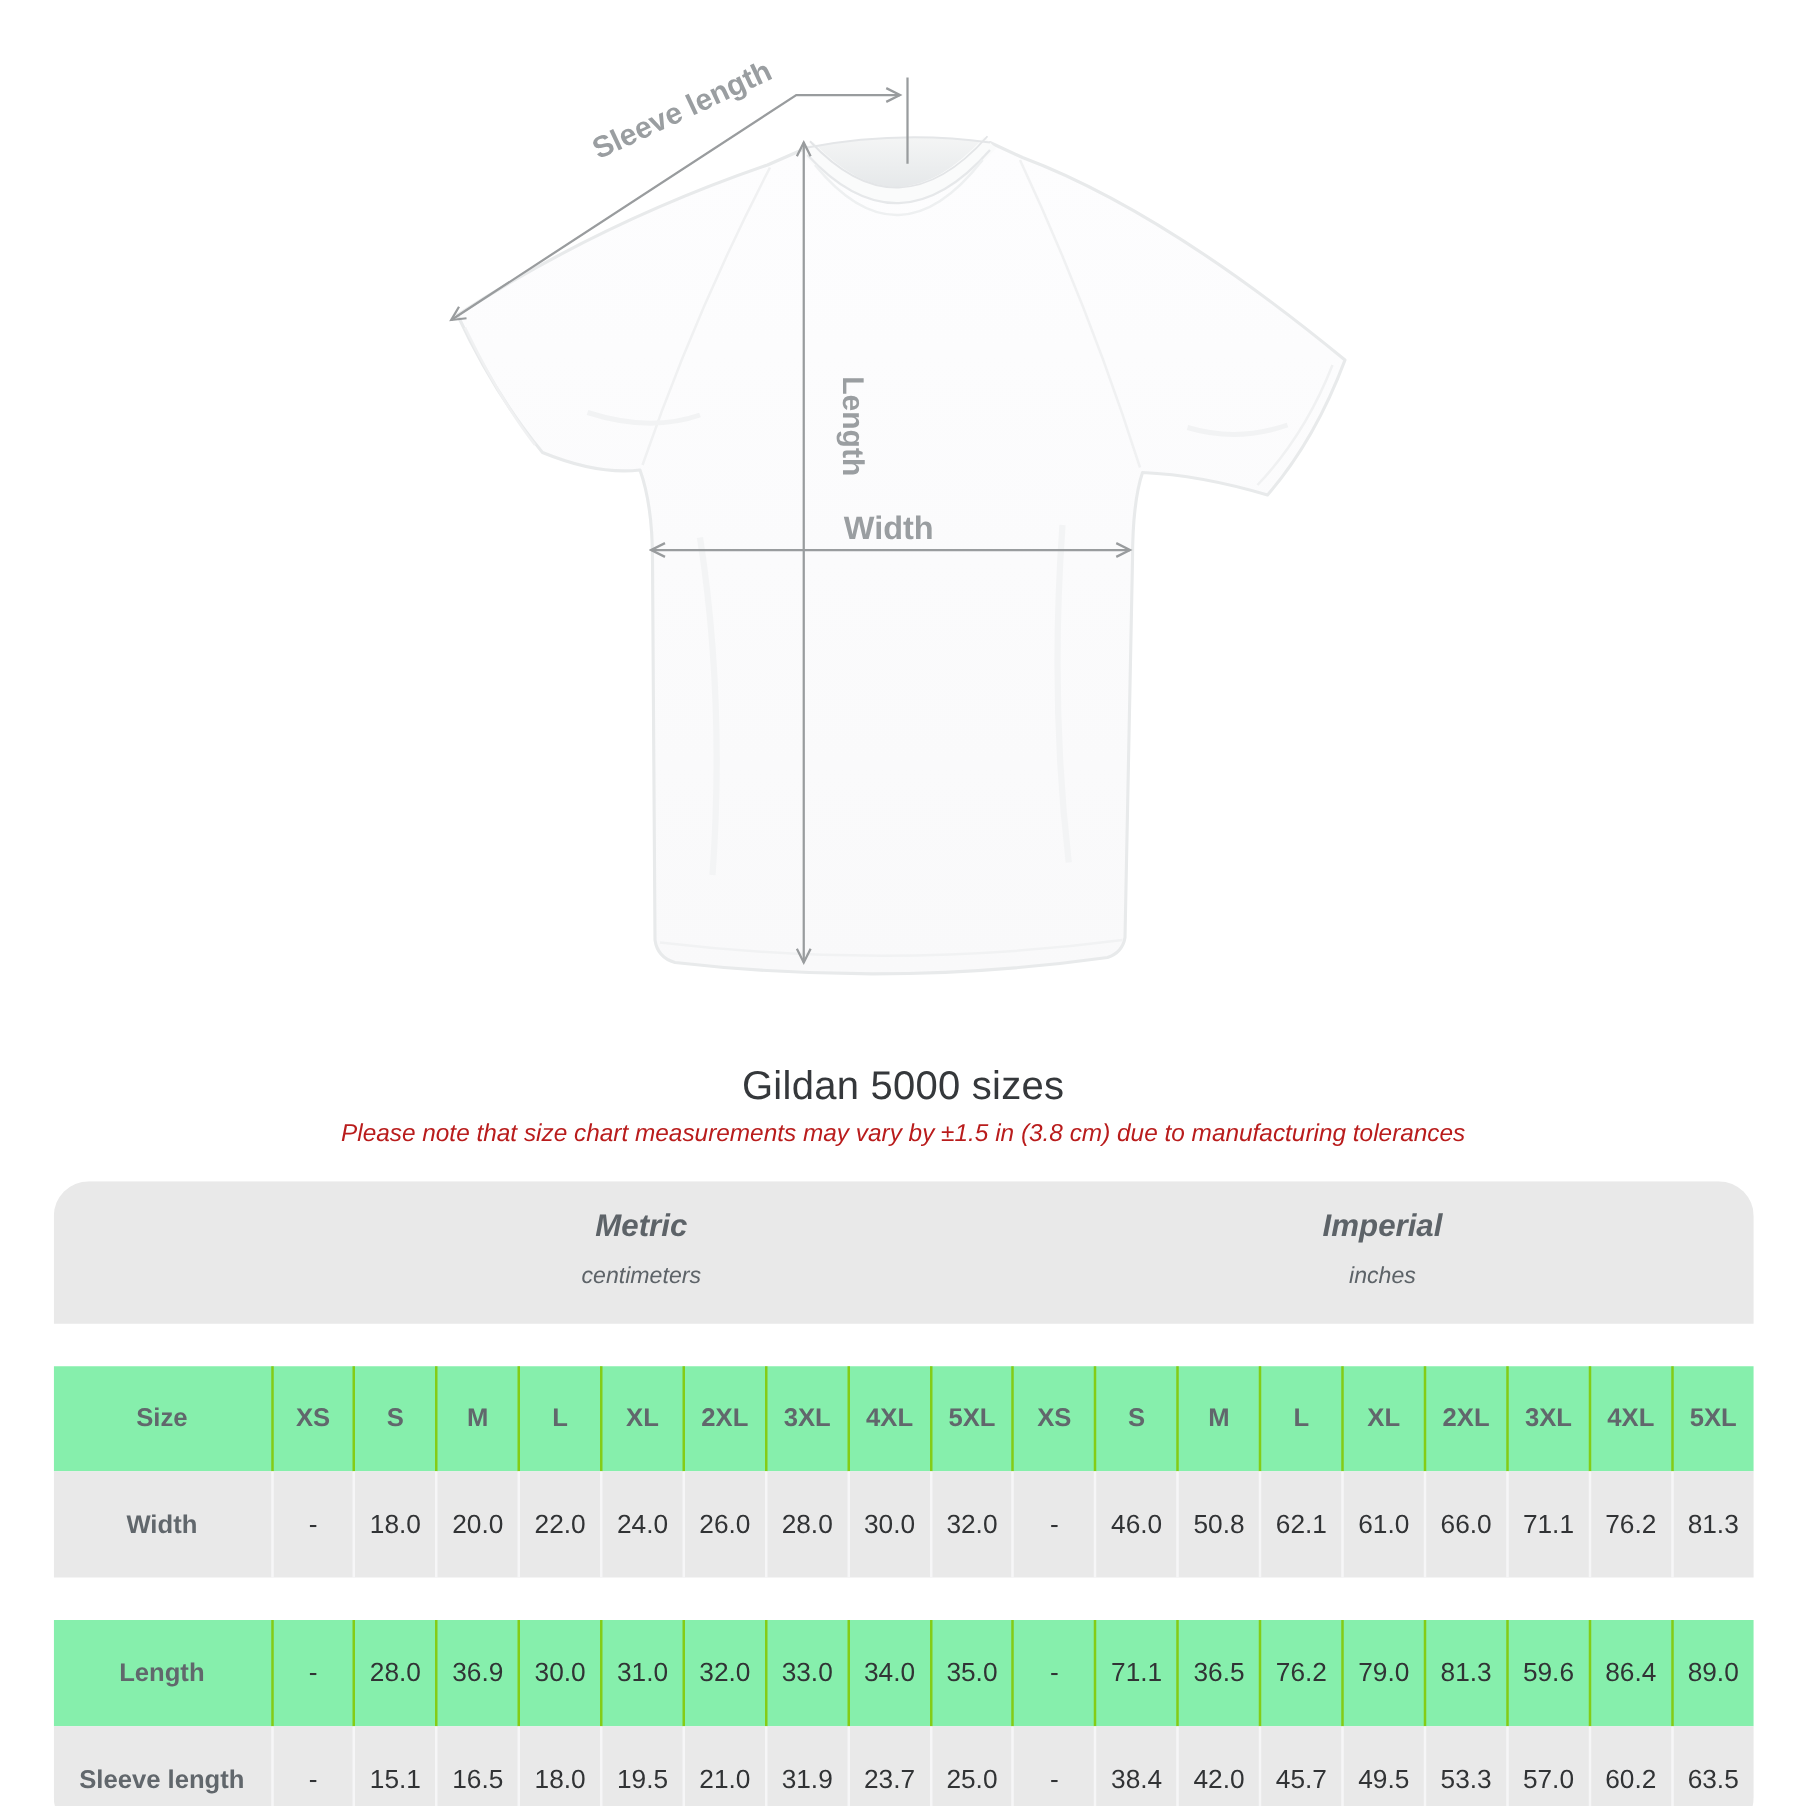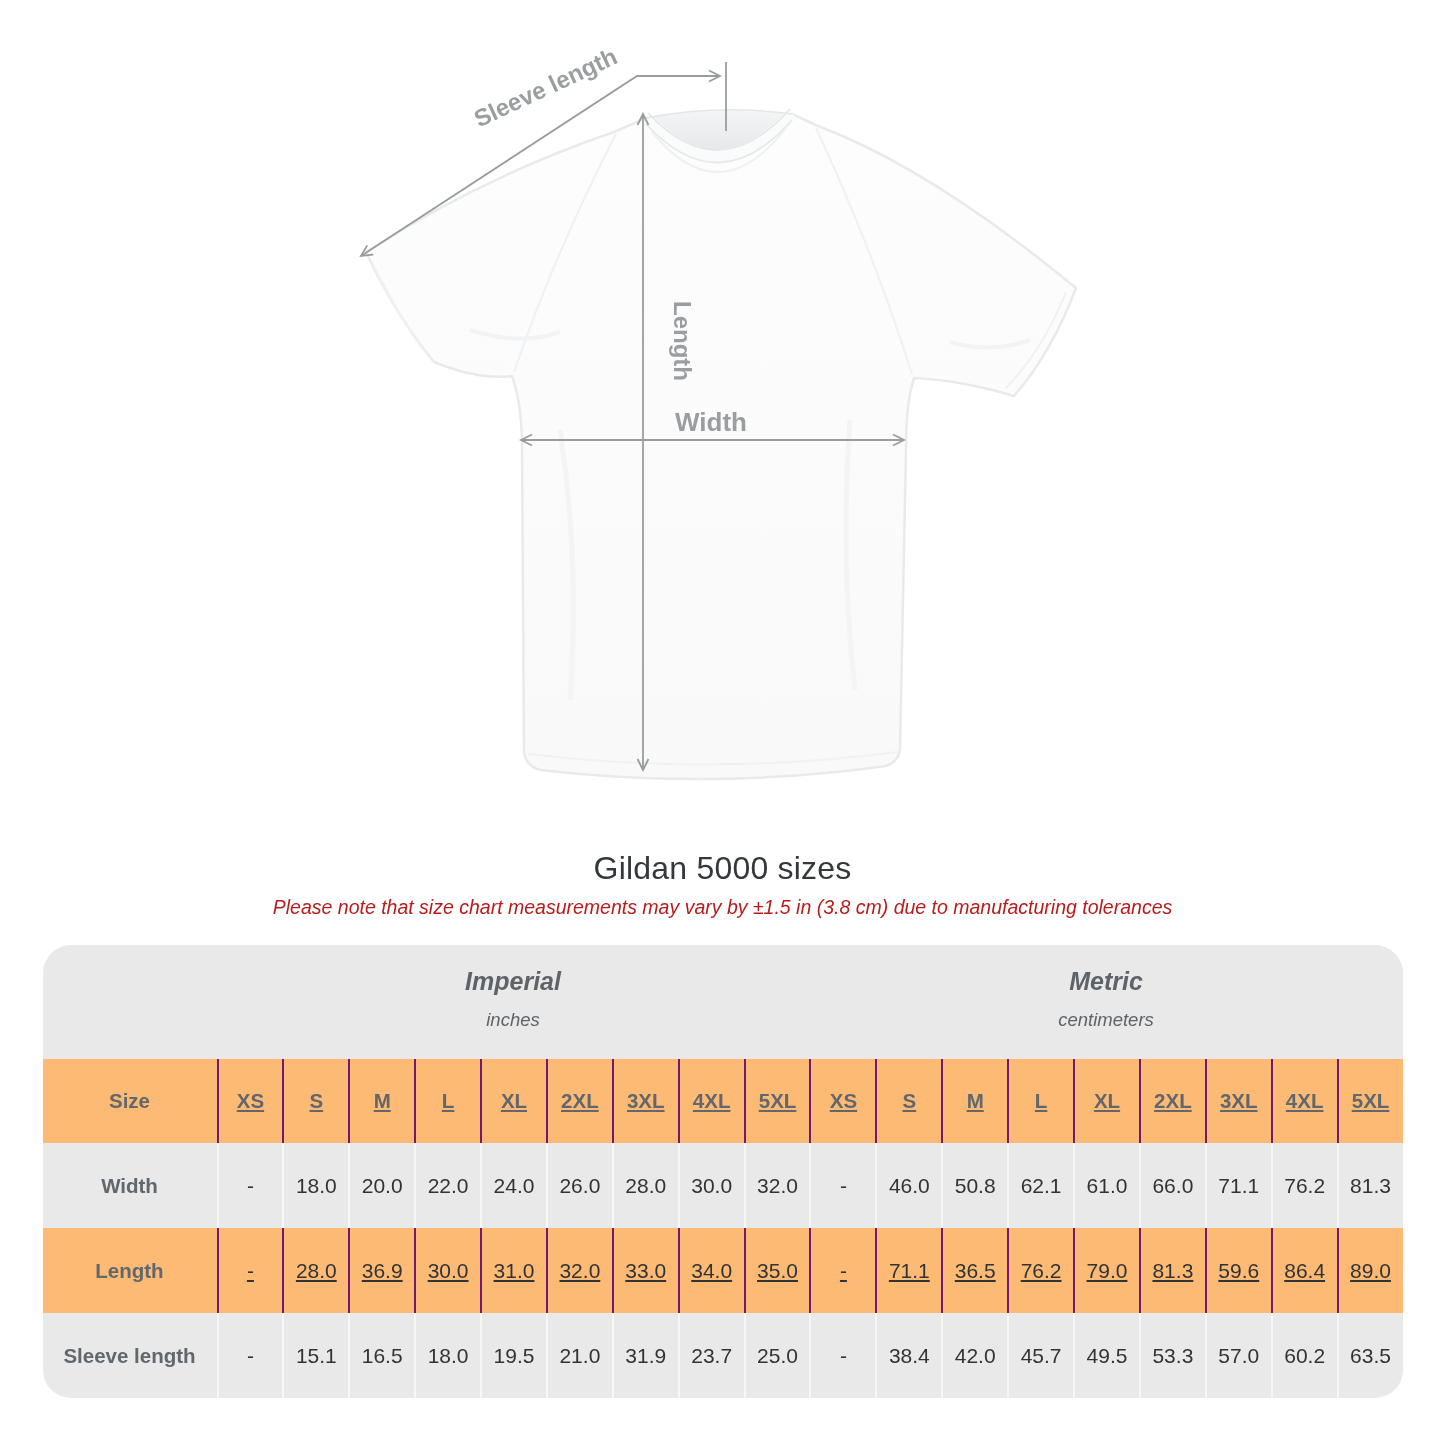--- a/index.html
+++ b/index.html
@@ -13,29 +13,29 @@
     line-height:23px;color:#b91c1c;}
 
   .size-table{width:1360px;margin:26px auto 0 auto;border-radius:28px;overflow:hidden;}
 
   .unit-row{display:grid;grid-template-columns:174px 593px 593px;background:#e9e9e9;height:114px;}
   .unit-header{text-align:center;padding-top:22px;}
   .unit-label{font-size:25px;font-weight:bold;font-style:italic;color:#5d6368;}
   .unit-sub{font-size:18.5px;font-style:italic;color:#5d6368;margin-top:13px;}
 
   .t-row{display:grid;grid-template-columns:174px repeat(18,1fr);}
-  .row-white{background:#fdba74;}
+  .row-white{background:#86efac;margin-top:34px;}
   .row-gray{background:#e9e9e9;}
   .row-sizes{height:84px;}
   .row-data{height:85px;}
 
   .cell{display:flex;align-items:center;justify-content:center;height:100%;
     font-size:21px;color:#313335;}
   .label-cell,.size-cell{font-weight:bold;color:#61676c;font-size:20.5px;}
-  .row-white .cell + .cell{border-left:2px solid #701a75;text-decoration:underline;}
+  .row-white .cell + .cell{border-left:2px solid #84cc16;}
   .row-gray  .cell + .cell{border-left:2px solid #f6f6f7;}
 </style>
 </head>
 <body>
 
 <div class="diagram-wrap">
   <svg width="1445" height="812" viewBox="0 0 1445 812">
     <defs>
       <linearGradient id="gBody" x1="0" y1="0" x2="0" y2="1">
         <stop offset="0" stop-color="#fdfdfe"></stop>
@@ -104,26 +104,26 @@
   </svg>
 </div>
 
 <h1 class="page-title">Gildan 5000 sizes</h1>
 <p class="tolerance-note">Please note that size chart measurements may vary by ±1.5 in (3.8 cm) due to manufacturing tolerances</p>
 
 <div class="size-table">
   <div class="unit-row">
     <div class="unit-spacer"></div>
     <div class="unit-header">
+      <div class="unit-label">Metric</div>
+      <div class="unit-sub">centimeters</div>
+    </div>
+    <div class="unit-header">
       <div class="unit-label">Imperial</div>
       <div class="unit-sub">inches</div>
-    </div>
-    <div class="unit-header">
-      <div class="unit-label">Metric</div>
-      <div class="unit-sub">centimeters</div>
     </div>
   </div>
   <div id="table-grid">
       <div class="t-row row-white row-sizes">
         <div class="cell label-cell">Size</div>
         <div class="cell size-cell">XS</div>
         <div class="cell size-cell">S</div>
         <div class="cell size-cell">M</div>
         <div class="cell size-cell">L</div>
         <div class="cell size-cell">XL</div>

